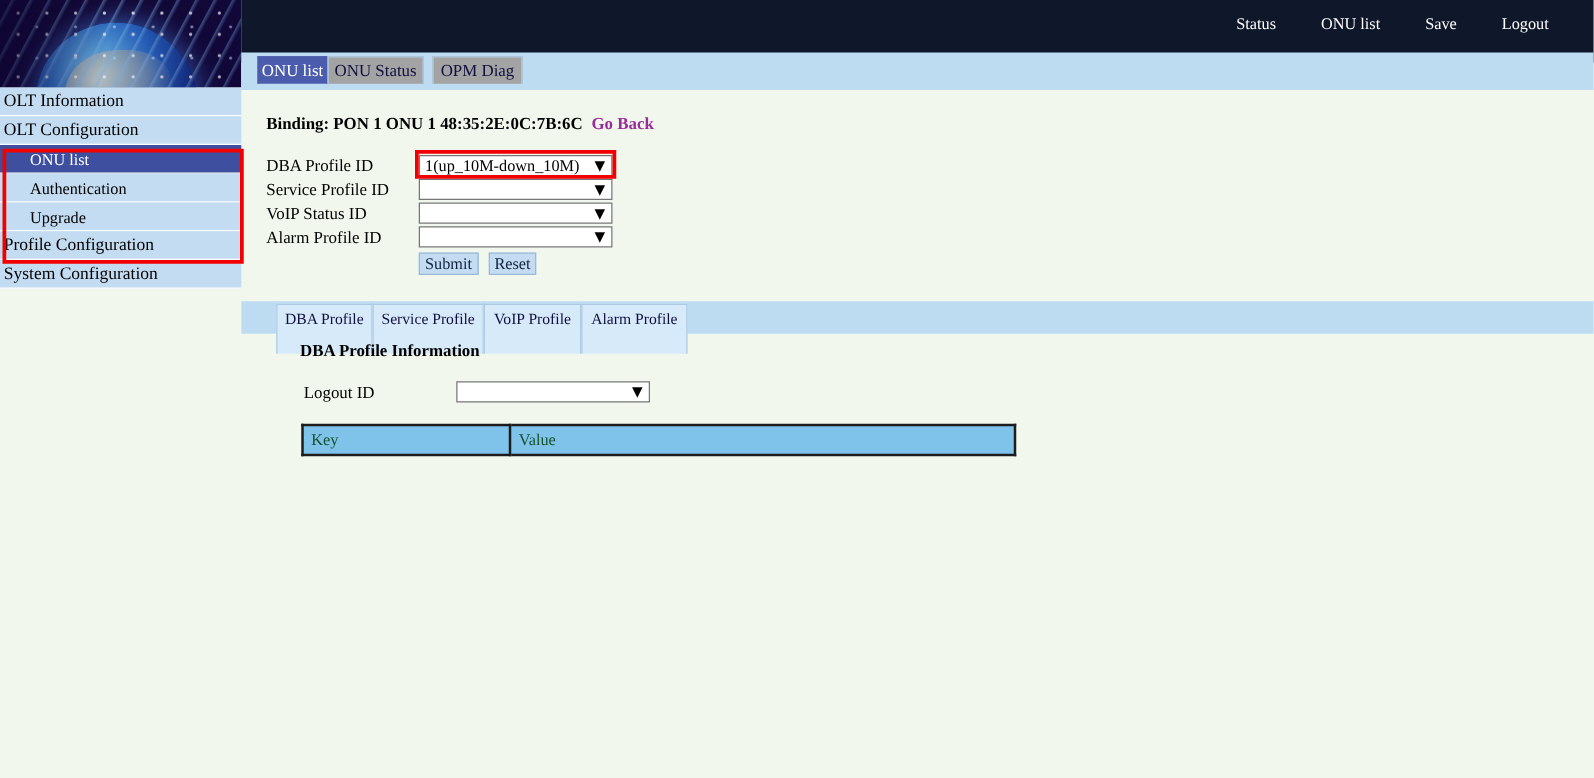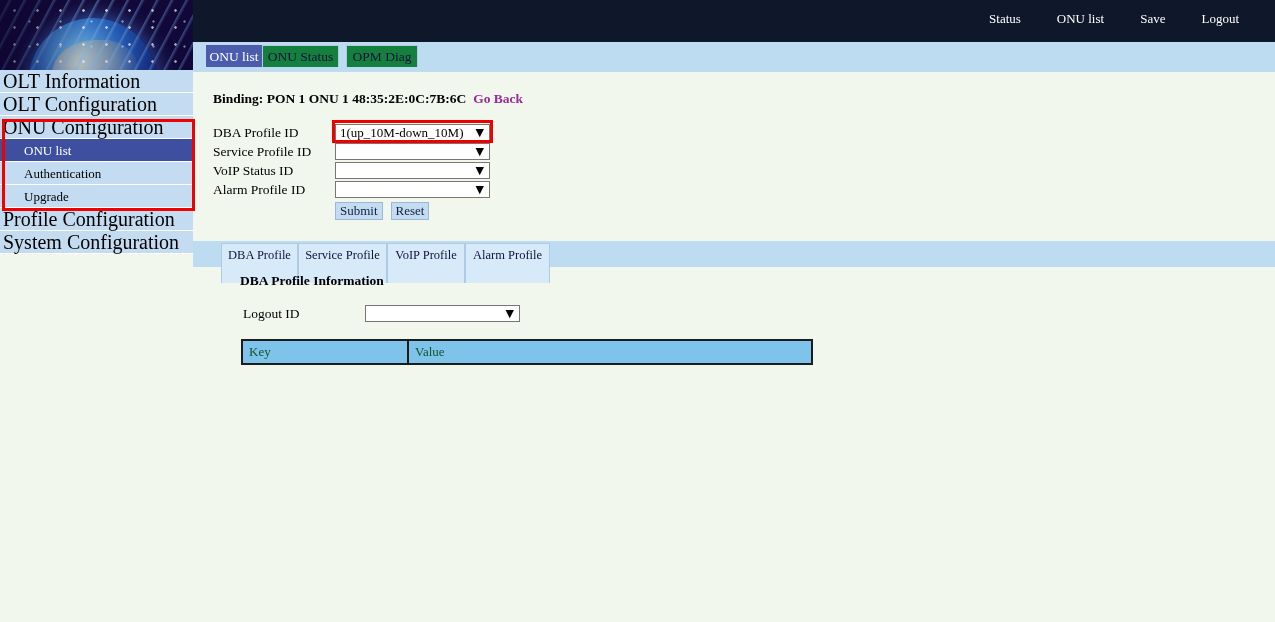--- a/index.html
+++ b/index.html
@@ -117,21 +117,21 @@
     left: 0;
     top: 70px;
     width: 193px;
   }
   .menu-item {
     height: 23px;
     line-height: 23px;
     background: #c3dcf1;
     border-bottom: 1px solid #ffffff;
     font-family: "Liberation Serif", serif;
-    font-size: 20px;
+    font-size: 14px;
     color: #000;
     padding-left: 3px;
     box-sizing: border-box;
     white-space: nowrap;
     cursor: default;
   }
   .menu-item.sub {
     padding-left: 24px;
     font-size: 13px;
   }
@@ -157,21 +157,21 @@
     height: 25px;
   }
   .tabstrip.top { left: 193px; top: 42px; width: 1082px; height: 30px; }
   .tabstrip.lower { left: 193px; top: 241px; width: 1082px; height: 26px; }
 
   .tab {
     position: absolute;
     top: 3px;
     height: 22px;
     line-height: 22px;
-    background: #15803d;
+    background: #a3a3a3;
     border-left: 1px solid #aecbe3;
     border-right: 1px solid #aecbe3;
     border-top: 1px solid #aecbe3;
     box-sizing: border-box;
     text-align: center;
     font-family: "Liberation Serif", serif;
     font-size: 13.5px;
     color: #101040;
     cursor: pointer;
     white-space: nowrap;
@@ -379,21 +379,20 @@
       <a href="#">Status</a>
       <a href="#">ONU list</a>
       <a href="#">Save</a>
       <a href="#">Logout</a>
     </div>
   </div>
 
   <div class="sidebar">
     <div class="menu-item">OLT Information</div>
     <div class="menu-item">OLT Configuration</div>
-    <div class="menu-item">ONU Configuration</div>
     <div class="menu-item sub active">ONU list</div>
     <div class="menu-item sub">Authentication</div>
     <div class="menu-item sub">Upgrade</div>
     <div class="menu-item">Profile Configuration</div>
     <div class="menu-item">System Configuration</div>
   </div>
   <div class="redbox"></div>
 
   <div class="tabstrip top">
     <div class="tab active" style="left:13px; width:56px;">ONU list</div>

